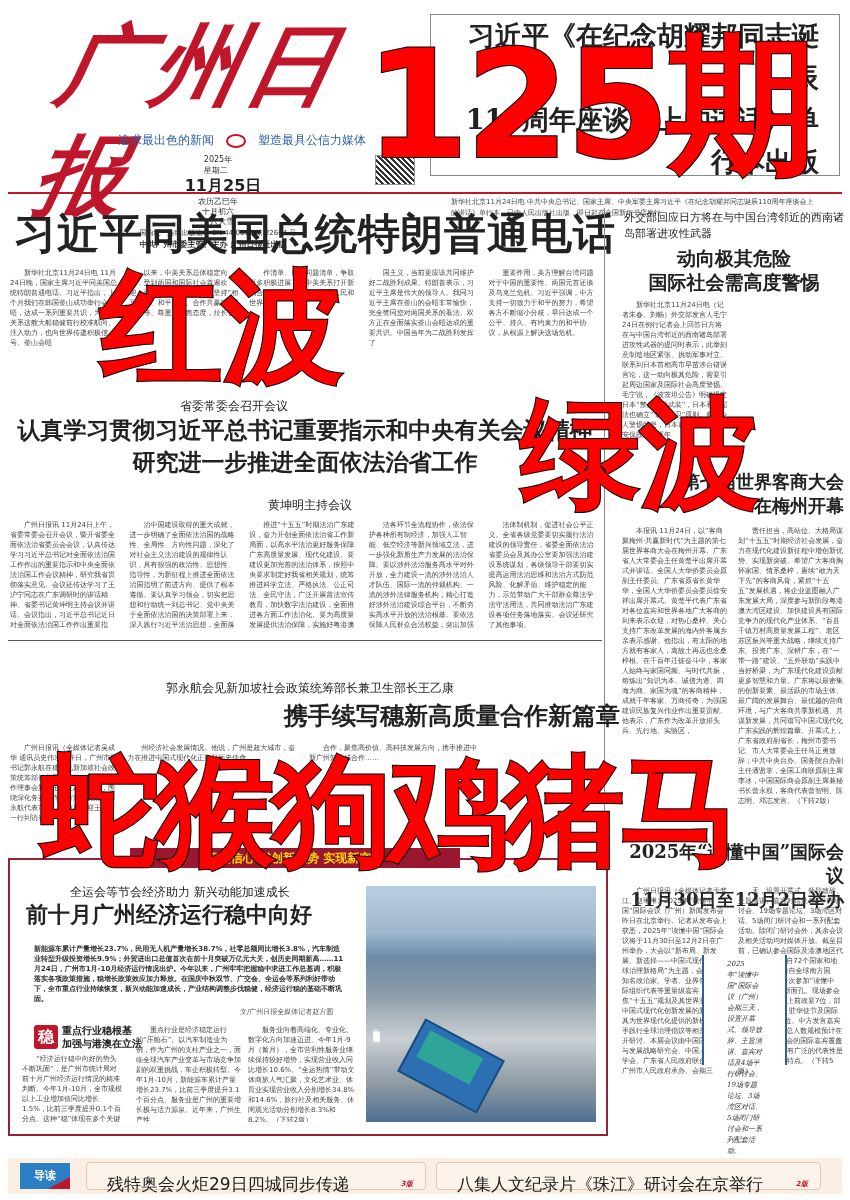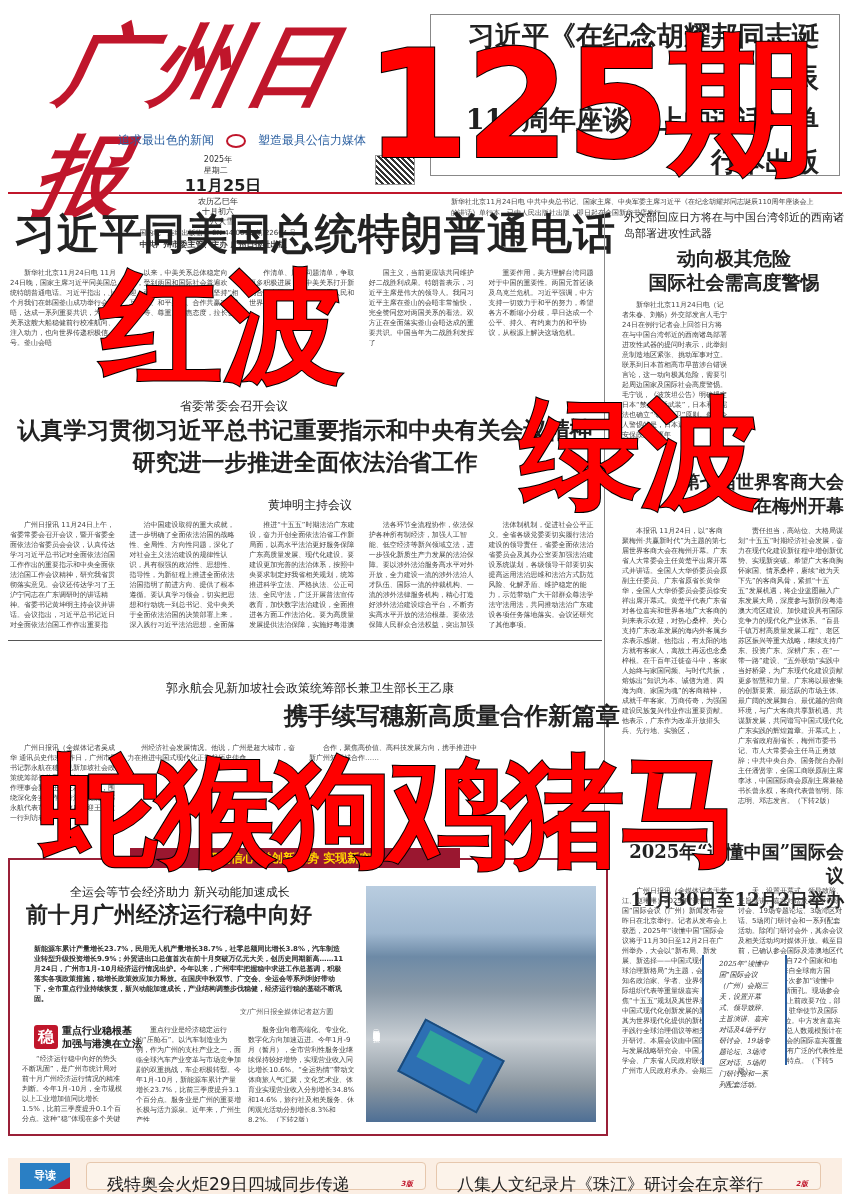--- a/index.html
+++ b/index.html
@@ -39,21 +39,21 @@
 .econ-hl{left:26px;top:900px;font-size:22px;font-weight:bold;}
 .econ-lede{left:34px;top:944px;width:310px;font-size:7px;line-height:10px;font-weight:bold;color:#333;font-family:"DejaVu Sans",sans-serif;}
 .econ-credit{left:240px;top:1007px;font-size:7px;color:#555;font-family:"DejaVu Sans",sans-serif;}
 .photo{left:366px;top:886px;width:230px;height:236px;background:linear-gradient(180deg,#b9cde0 0%,#9fb7cf 20%,#6d8aa6 30%,#8b9aa8 45%,#c9cfd4 65%,#8a96a0 85%,#4e6f95 100%);}
 .ship{left:40px;top:150px;width:90px;height:60px;background:#2d6fb3;transform:rotate(28deg);border:2px solid #1b4b7c;}
 .ship-deck{left:8px;top:6px;width:60px;height:30px;background:#2fa59a;}
 .photo-cap{left:4px;top:140px;width:10px;font-size:7px;line-height:8px;color:#fff;writing-mode:vertical-rl;}
 .wen-badge{left:34px;top:1025px;width:24px;height:24px;background:#c0162b;color:#fff;font-size:16px;font-weight:bold;text-align:center;line-height:24px;border-radius:3px;}
 .wen-hl{left:62px;top:1024px;font-size:10px;font-weight:bold;line-height:13px;font-family:"DejaVu Sans",sans-serif;}
 .side3-hl{left:624px;top:840px;width:220px;text-align:right;font-size:18px;font-weight:bold;line-height:24px;}
-.pullquote{left:702px;top:955px;width:85px;height:110px;border:1px solid #2a5fa0;border-left-width:2px;border-right-width:2px;border-top:none;border-bottom:none;padding:4px 15px;font-size:7px;line-height:11px;color:#333;font-style:italic;}
+.pullquote{left:702px;top:955px;width:85px;height:110px;border:1px solid #2a5fa0;border-left-width:2px;border-right-width:2px;border-top:none;border-bottom:none;padding:4px 23px;font-size:7px;line-height:11px;color:#333;font-style:italic;}
 .footer{left:8px;top:1158px;width:834px;height:36px;background:#fbeee3;display:flex;align-items:center;}
 .footer .guide{width:50px;height:26px;margin:0 16px 0 12px;background:#2a7fc4;color:#fff;font-size:11px;font-weight:bold;text-align:center;line-height:26px;clip-path:polygon(0 0,100% 0,100% 100%,0 100%);position:relative;}
 .footer .guide::after{content:"";position:absolute;right:0;bottom:0;width:22px;height:12px;background:#c0162b;clip-path:polygon(100% 0,100% 100%,0 100%);}
 .footer .pill{height:28px;border:1px solid #e6c7ad;border-radius:4px;background:#fcf3ea;display:flex;align-items:center;justify-content:space-between;padding:16px 12px 0 20px;font-family:"DejaVu Sans",sans-serif;font-size:17px;color:#222;margin-right:10px;}
 .footer .pill .pg{font-size:7px;color:#c0162b;font-weight:bold;margin-left:14px;font-style:italic;}
 .overlay{font-family:"DejaVu Sans",sans-serif;font-weight:bold;color:#ff0000;-webkit-text-stroke:2px #000;paint-order:stroke fill;line-height:1;}
 .ov1{left:365px;top:30px;font-size:150px;letter-spacing:-4px;}
 .ov2{left:100px;top:266px;font-size:122px;}
 .ov3{left:520px;top:394px;font-size:120px;}
 .ov4{left:40px;top:752px;font-size:120px;letter-spacing:-4px;}

